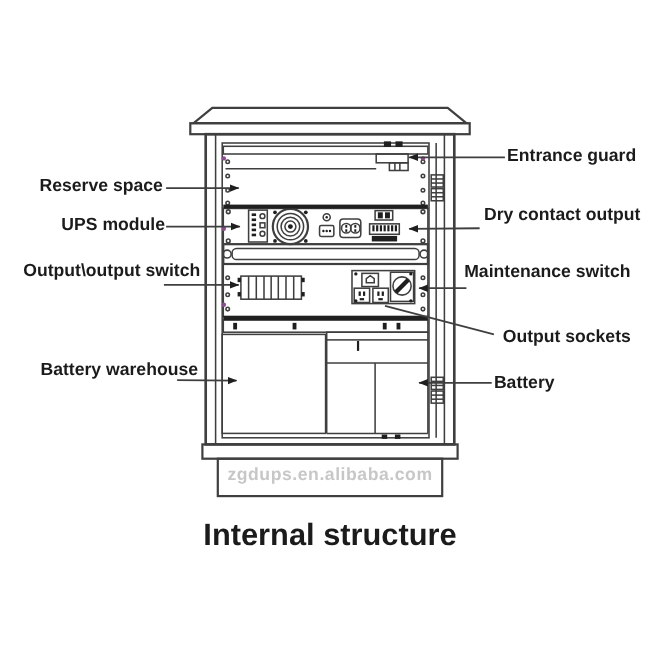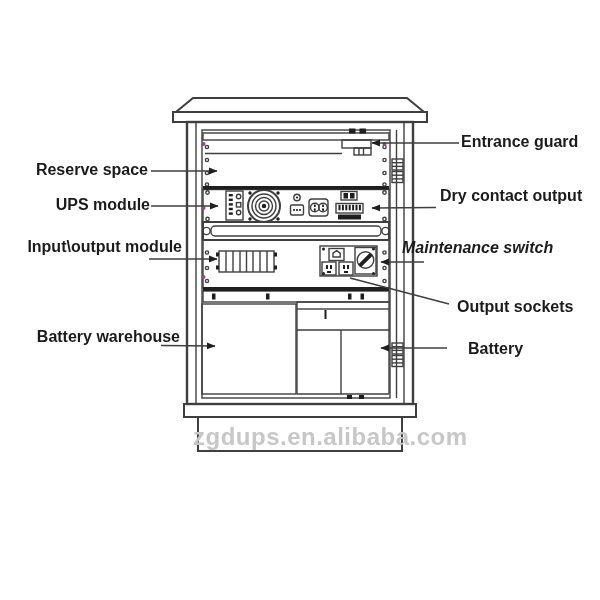--- a/index.html
+++ b/index.html
@@ -9,21 +9,21 @@
   .stage svg{position:absolute;left:0;top:0;width:600px;height:600px;}
   .s{stroke:var(--line,#3f3f3f);fill:none;}
   .f{fill:var(--ink,#1f1f1f);stroke:none;}
   .bar{fill:var(--ink,#2e2e2e);stroke:none;}
   .pd{fill:var(--accent-dot,#8e4a8e);stroke:none;}
   .lbl{position:absolute;font-weight:bold;font-size:16px;line-height:20px;
        color:var(--text,#1b1b1b);white-space:nowrap;}
   .title{position:absolute;left:0;top:470px;width:600px;text-align:center;
          font-weight:bold;font-size:28px;color:var(--text,#151515);}
   .watermark{position:absolute;left:193px;top:423px;width:214px;text-align:center;
-             font-weight:600;font-size:24px;letter-spacing:.5px;
+             font-weight:600;font-size:16px;letter-spacing:.5px;
              color:var(--watermark-gray,#c7c7c7);}
 </style>
 </head>
 <body>
 
 <div class="stage">
 
   <svg viewBox="0 0 600 600">
     <defs>
       <marker id="arr" markerWidth="10" markerHeight="9" refX="8" refY="4" orient="auto" markerUnits="userSpaceOnUse">
@@ -251,23 +251,24 @@
       <line x1="459" y1="143" x2="372" y2="143" marker-end="url(#arr)"></line>
       <line x1="436" y1="207.5" x2="372" y2="208" marker-end="url(#arr)"></line>
       <line x1="424" y1="262" x2="381" y2="262" marker-end="url(#arr)"></line>
       <line x1="449" y1="304" x2="350" y2="278"></line>
       <line x1="447" y1="348" x2="381" y2="348" marker-end="url(#arr)"></line>
     </g>
   </svg>
 
   <div class="lbl" style="right:452px;top:160px;">Reserve space</div>
   <div class="lbl" style="right:450px;top:195px;">UPS module</div>
-  <div class="lbl" style="right:418px;top:237px;">Input\output module</div>
+  <div class="lbl" style="right:418px;top:237px;">Output\output switch</div>
   <div class="lbl" style="right:420px;top:327px;text-align:right;">Battery warehouse</div>
 
   <div class="lbl" style="left:461px;top:132px;">Entrance guard</div>
   <div class="lbl" style="left:412px;top:186px;margin-left:28px;">Dry contact output</div>
-  <div class="lbl" style="left:402px;top:238px;font-style:italic;">Maintenance switch</div>
+  <div class="lbl" style="left:422px;top:238px;">Maintenance switch</div>
   <div class="lbl" style="left:457px;top:297px;">Output sockets</div>
-  <div class="lbl" style="left:468px;top:339px;text-align:right;">Battery</div>
+  <div class="lbl" style="left:449px;top:339px;text-align:right;">Battery</div>
 
   <div class="watermark">zgdups.en.alibaba.com</div>
+  <div class="title">Internal structure</div>
 </div>
 
 </body></html>

